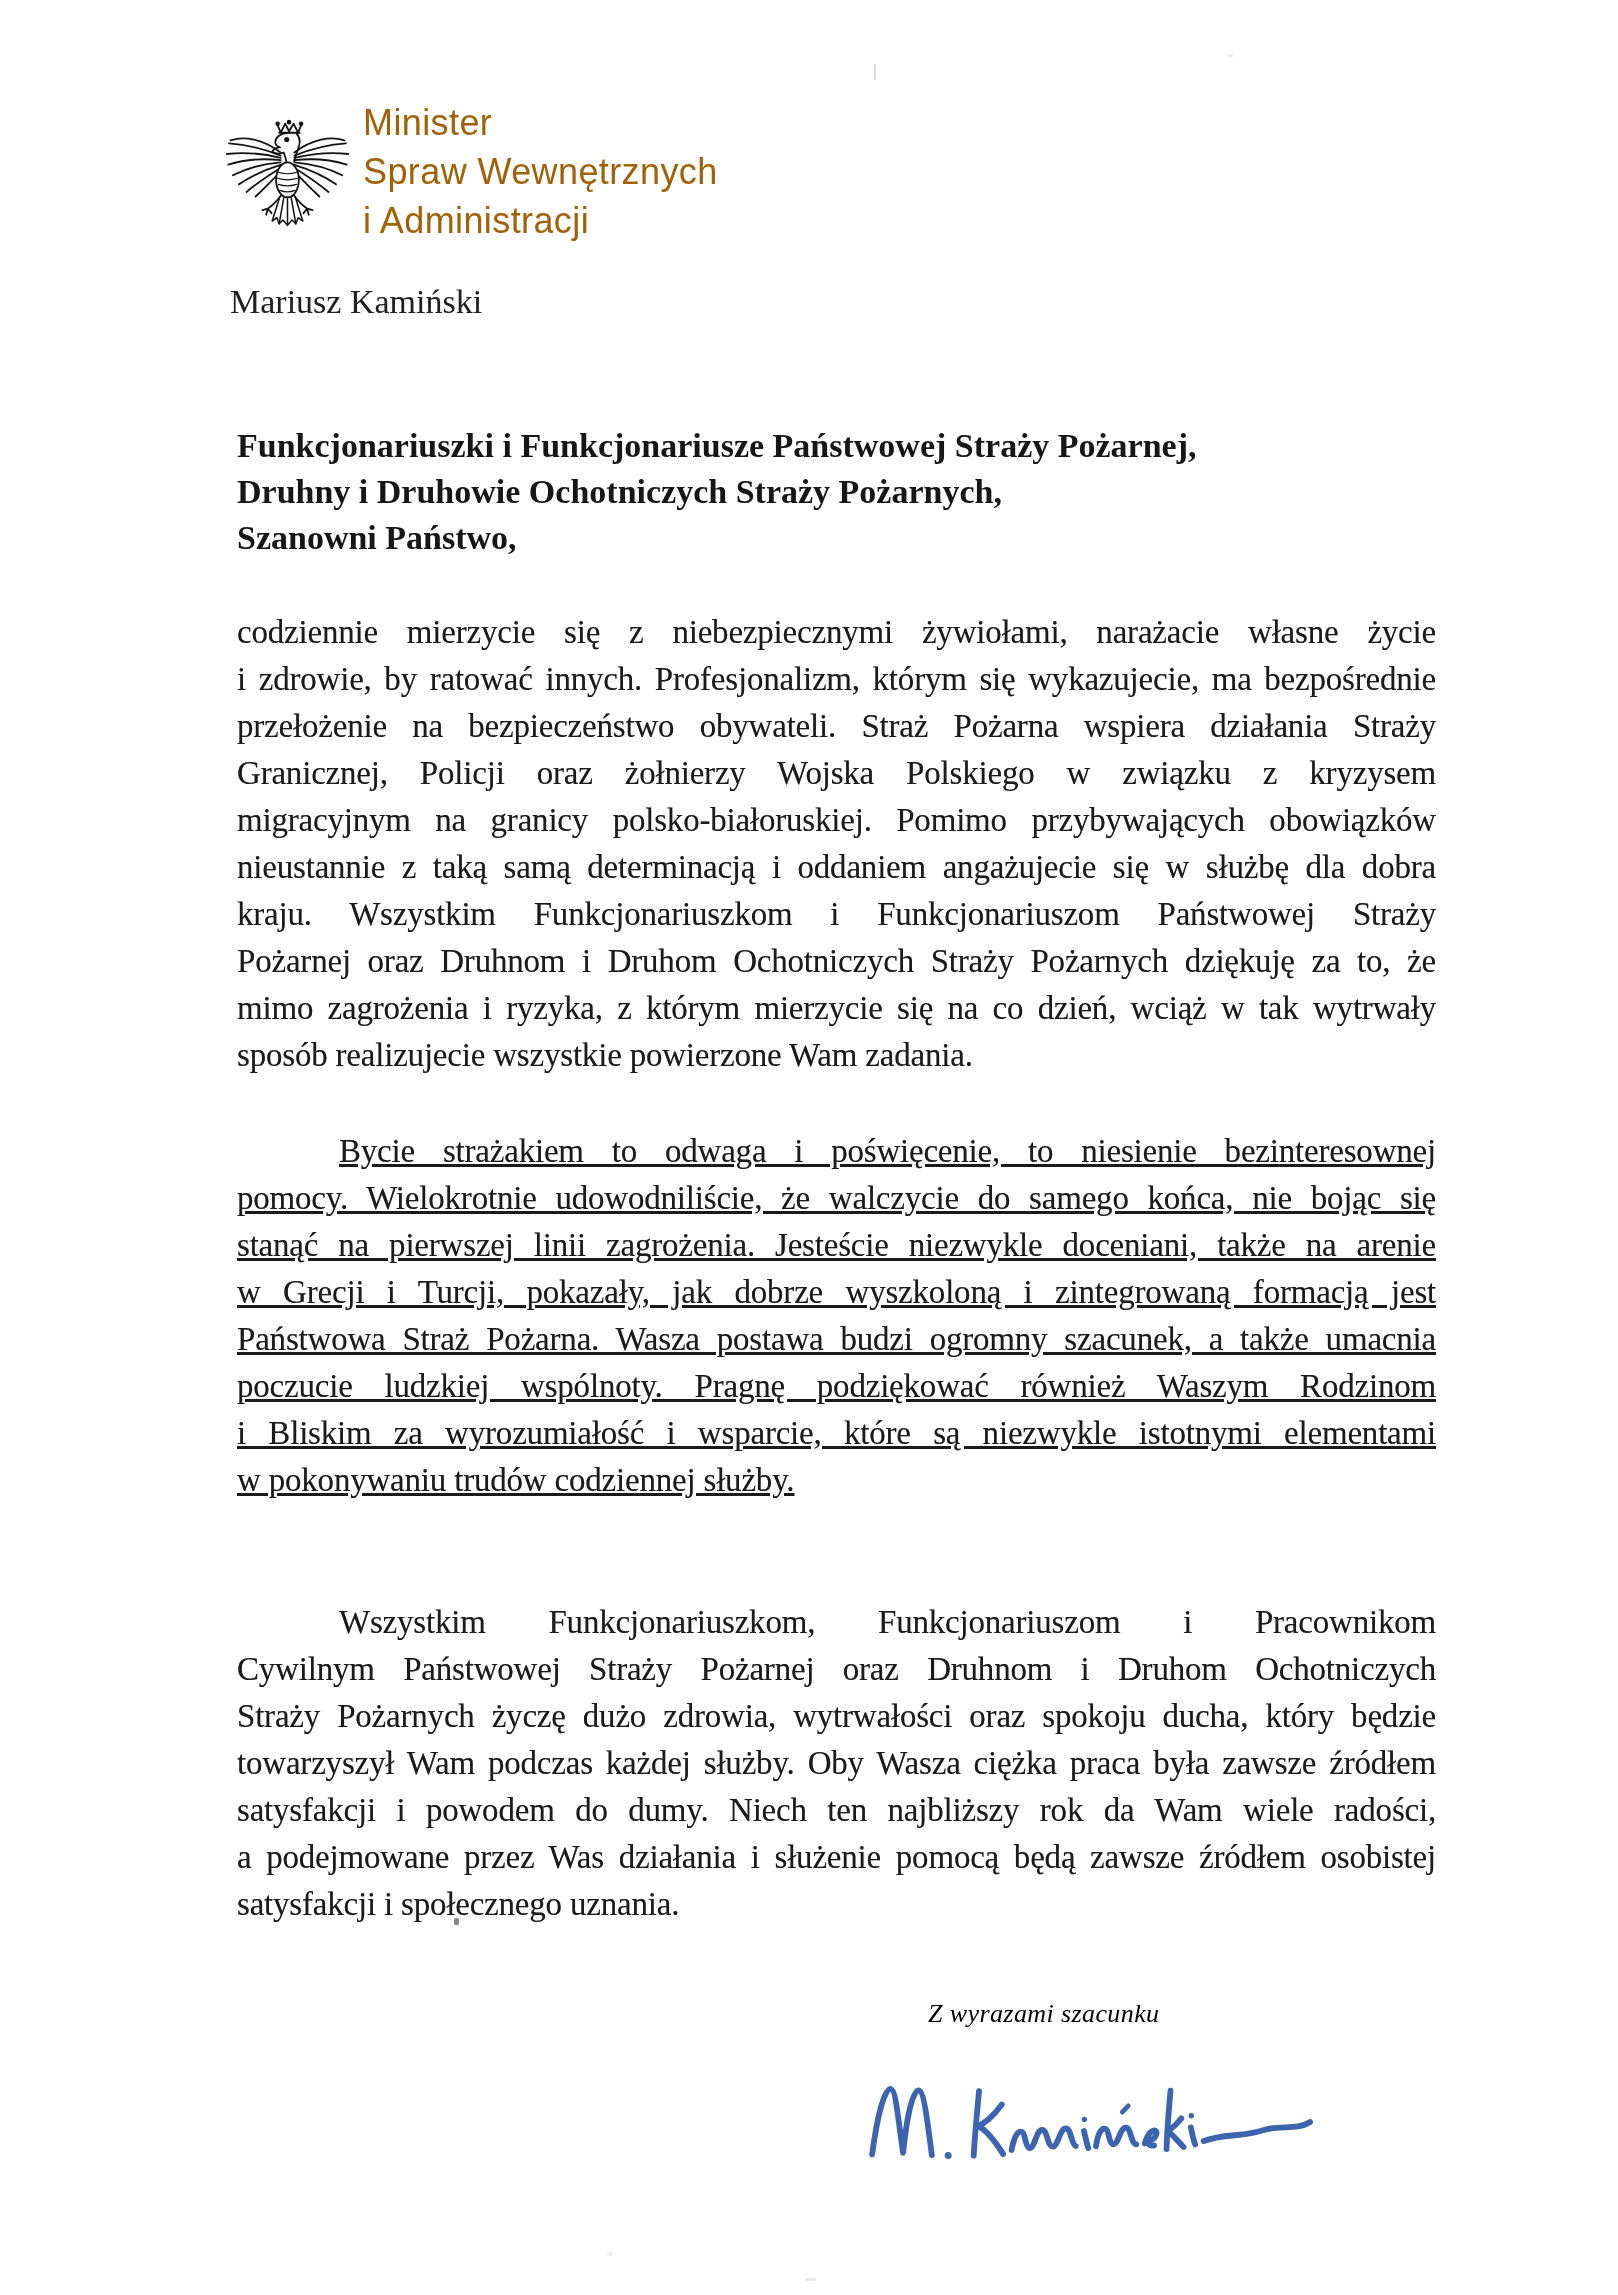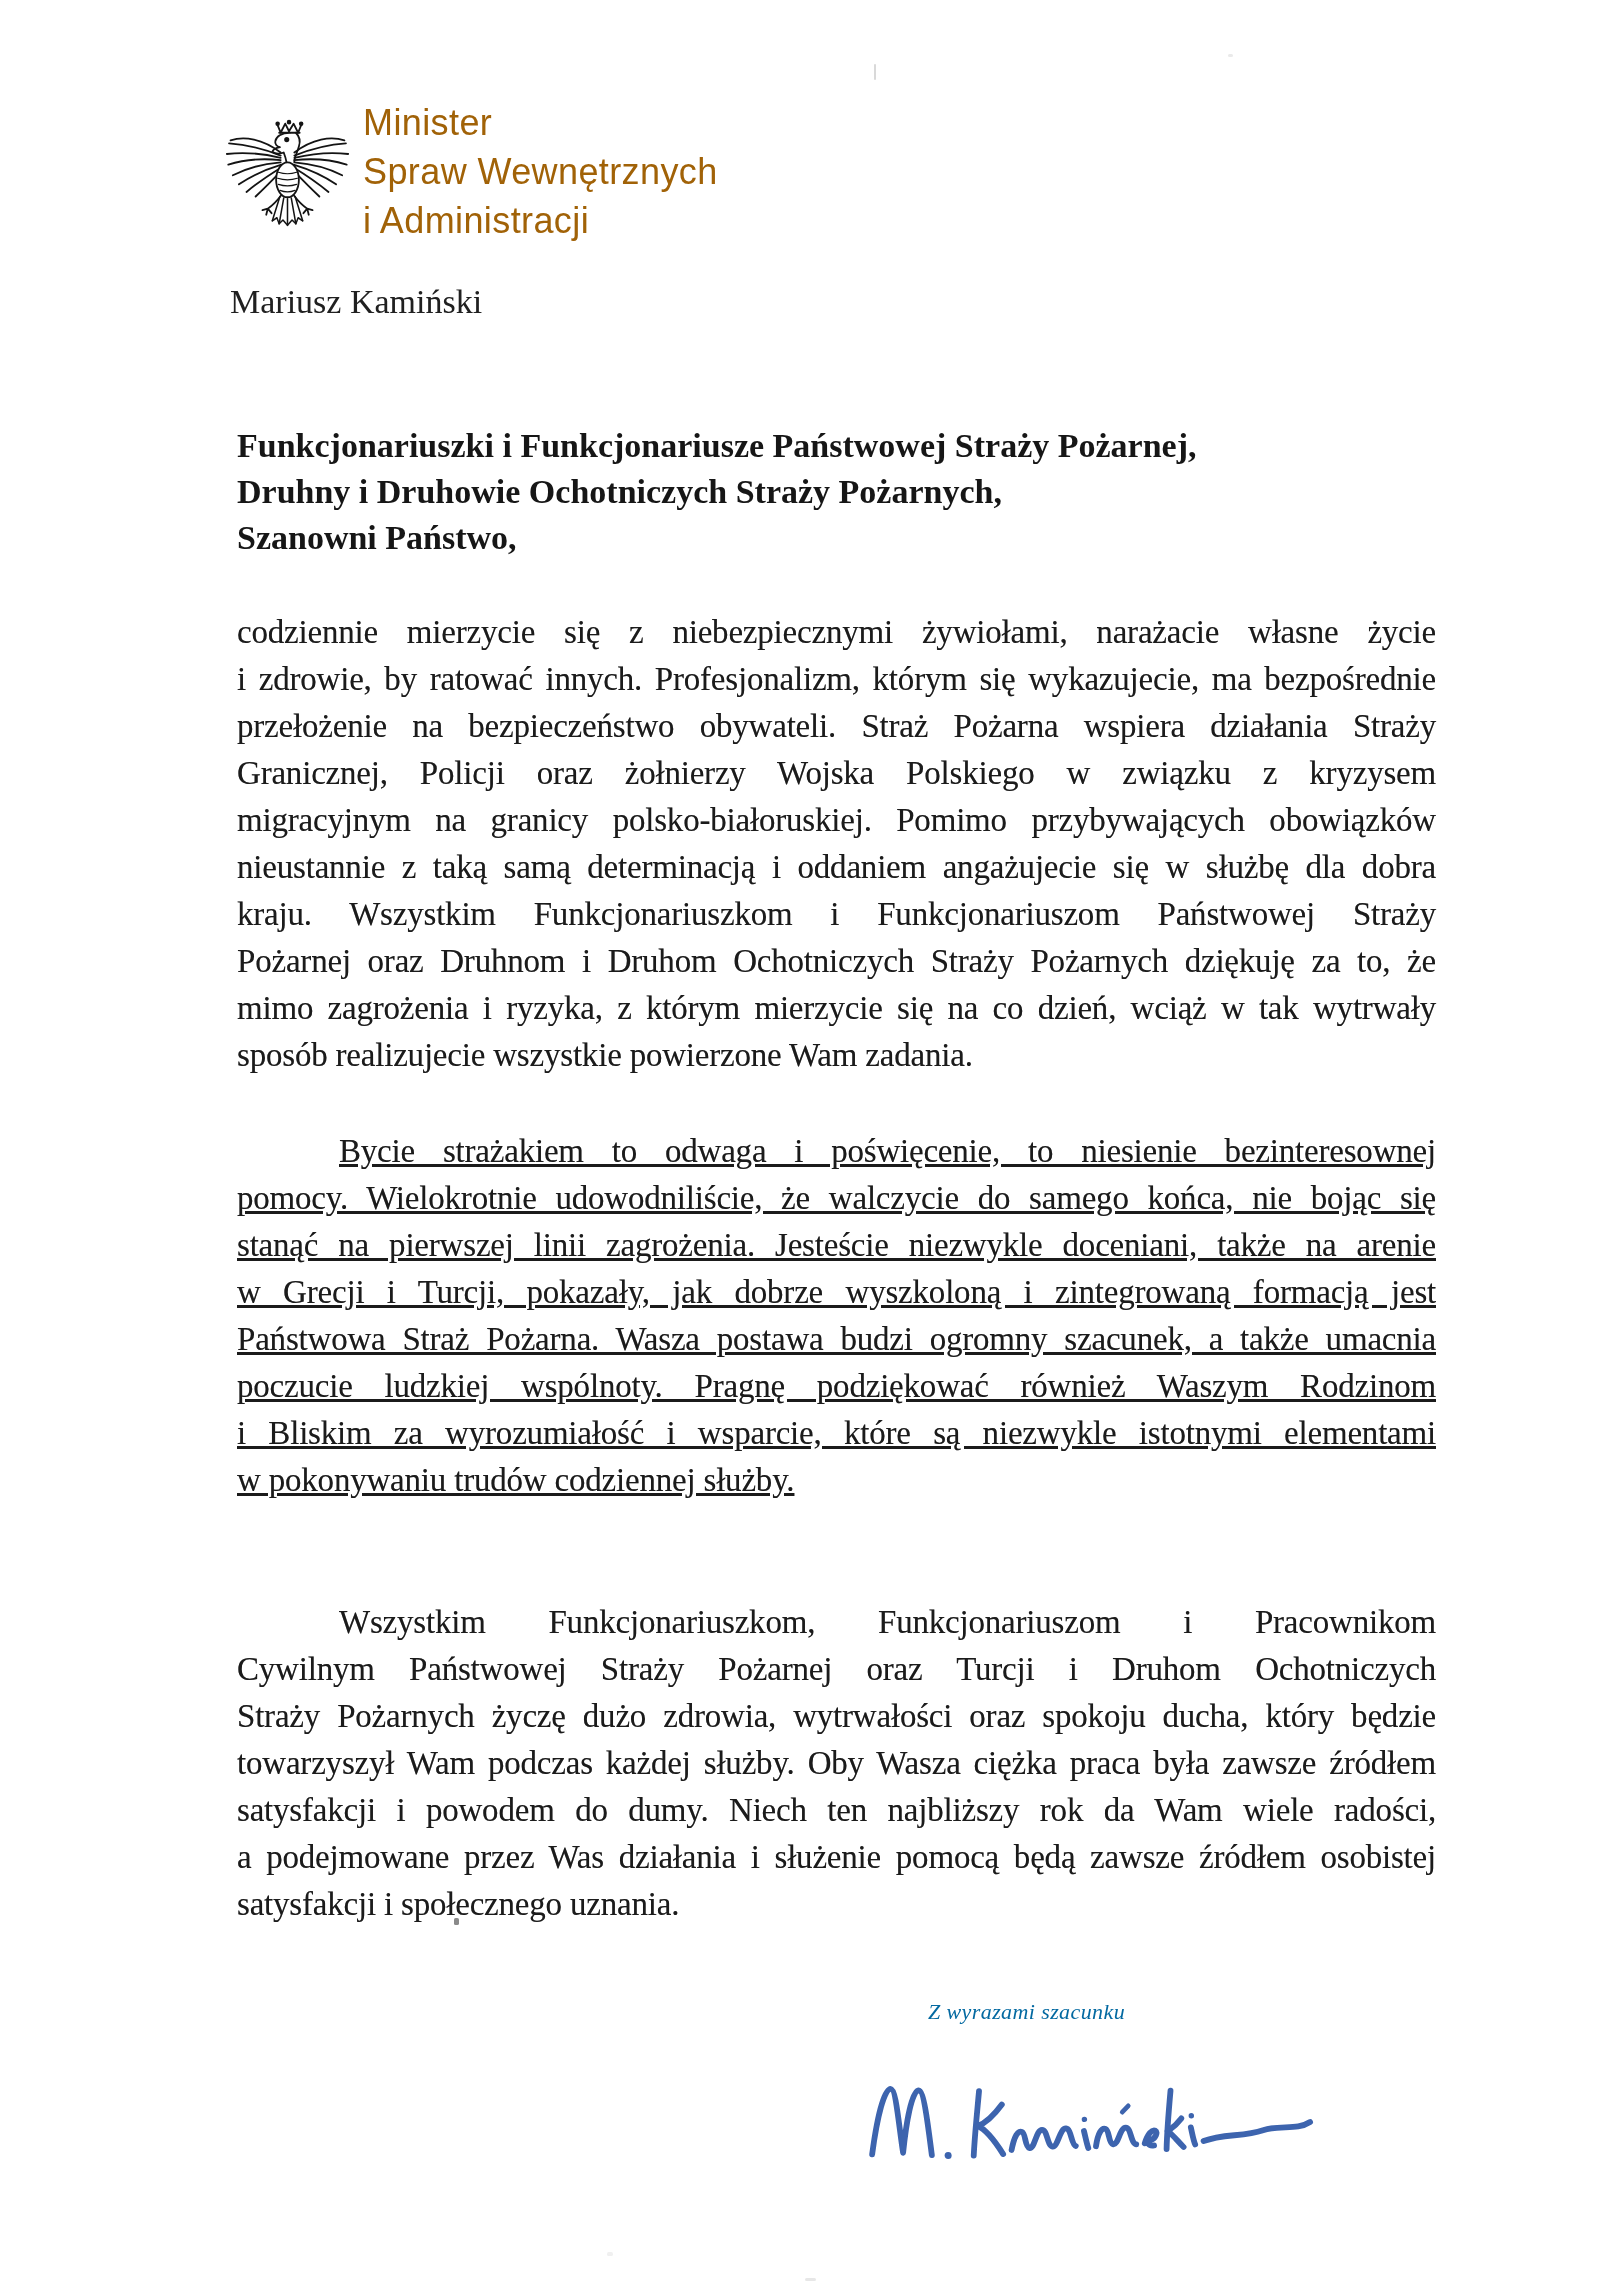--- a/index.html
+++ b/index.html
@@ -35,21 +35,21 @@
     letter-spacing:-0.2px;
     color:#1b1b1b;
     text-shadow:0 0 0.5px rgba(20,20,20,.45);
   }
   .p-line{text-align:justify;text-align-last:justify;}
   .p-line.last{text-align-last:left;}
   .p-line.first-indent{padding-left:102px;}
   
   .valediction{
     position:absolute;left:928px;top:1999px;
-    font-size:22px;font-style:italic;color:#0369a1;letter-spacing:0.4px;
+    font-size:26px;font-style:italic;color:#000000;letter-spacing:0.4px;
   }
   .signature{position:absolute;left:862px;top:2071px;width:465px;height:97px;transform:rotate(-1.5deg);}
   
   .speck{position:absolute;background:#b9b9b9;border-radius:1.6px;}
 </style>
 </head>
 <body>
 
 <div class="page">
 
@@ -128,21 +128,21 @@
         <div class="p-line">pomocy. Wielokrotnie udowodniliście, że walczycie do samego końca, nie bojąc się</div>
         <div class="p-line">stanąć na pierwszej linii zagrożenia. Jesteście niezwykle doceniani, także na arenie</div>
         <div class="p-line">w Grecji i Turcji, pokazały, jak dobrze wyszkoloną i zintegrowaną formacją jest</div>
         <div class="p-line">Państwowa Straż Pożarna. Wasza postawa budzi ogromny szacunek, a także umacnia</div>
         <div class="p-line">poczucie ludzkiej wspólnoty. Pragnę podziękować również Waszym Rodzinom</div>
         <div class="p-line">i Bliskim za wyrozumiałość i wsparcie, które są niezwykle istotnymi elementami</div>
         <div class="p-line last">w pokonywaniu trudów codziennej służby.</div>
       </div>
       <div class="para" style="top: 1599px;">
         <div class="p-line first-indent">Wszystkim Funkcjonariuszkom, Funkcjonariuszom i Pracownikom</div>
-        <div class="p-line">Cywilnym Państwowej Straży Pożarnej oraz Turcji i Druhom Ochotniczych</div>
+        <div class="p-line">Cywilnym Państwowej Straży Pożarnej oraz Druhnom i Druhom Ochotniczych</div>
         <div class="p-line">Straży Pożarnych życzę dużo zdrowia, wytrwałości oraz spokoju ducha, który będzie</div>
         <div class="p-line">towarzyszył Wam podczas każdej służby. Oby Wasza ciężka praca była zawsze źródłem</div>
         <div class="p-line">satysfakcji i powodem do dumy. Niech ten najbliższy rok da Wam wiele radości,</div>
         <div class="p-line">a podejmowane przez Was działania i służenie pomocą będą zawsze źródłem osobistej</div>
         <div class="p-line last">satysfakcji i społecznego uznania.</div>
       </div>
     </div>
 
   <div class="valediction">Z wyrazami szacunku</div>
 

